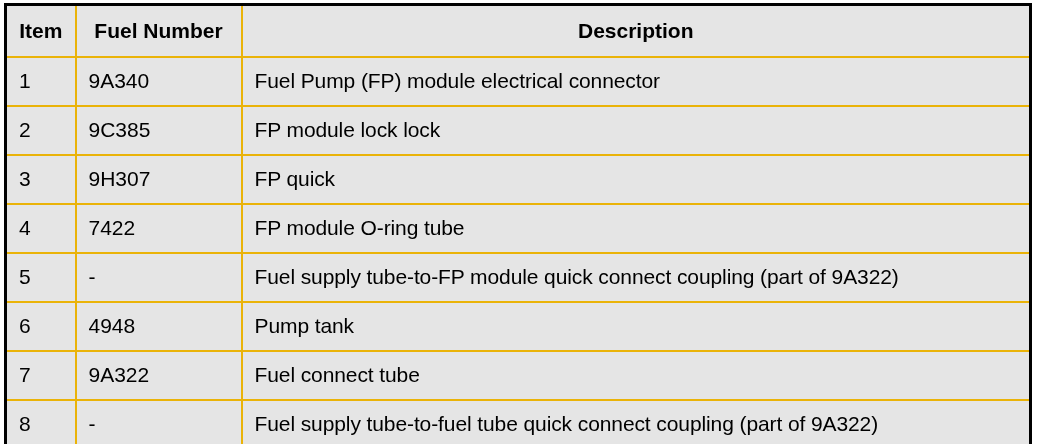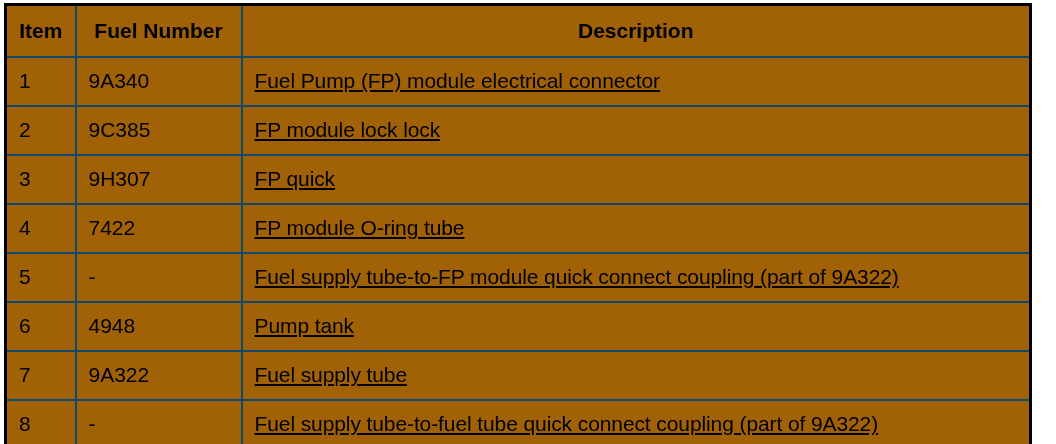--- a/index.html
+++ b/index.html
@@ -32,48 +32,47 @@
     border: 3px solid #000000;
     background: #ffffff;
   }
 
   table.parts-table col.col-item        { width: 70px; }
   table.parts-table col.col-part        { width: 166px; }
   table.parts-table col.col-description { width: auto; }
 
   table.parts-table th,
   table.parts-table td {
-    border: 2px solid #0c4a6e;
+    border: 2px solid #eab308;
     padding: 0 12px;
     font-size: 21px;
     line-height: 1.15;
     vertical-align: middle;
     text-align: left;
     white-space: nowrap;
     overflow: hidden;
-    background: #a16207;
+    background: #e5e5e5;
   }
 
   table.parts-table thead th {
     font-weight: bold;
     height: 50px;
   }
   table.parts-table thead th.th-item,
   table.parts-table thead th.th-part,
   table.parts-table thead th.th-desc {
     text-align: center;
   }
 
   table.parts-table tbody td {
     font-weight: normal;
     height: 47px;
   }
   table.parts-table tbody td.cell-desc {
     letter-spacing: -0.1px;
-    text-decoration: underline;
   }
 </style>
 </head>
 <body>
 
 <div id="parts-table-wrap">
   <table class="parts-table">
     <colgroup>
       <col class="col-item">
       <col class="col-part">
@@ -113,21 +112,21 @@
         <td class="cell-desc">Fuel supply tube-to-FP module quick connect coupling (part of 9A322)</td>
       </tr>
       <tr>
         <td class="cell-item">6</td>
         <td class="cell-part">4948</td>
         <td class="cell-desc">Pump tank</td>
       </tr>
       <tr>
         <td class="cell-item">7</td>
         <td class="cell-part">9A322</td>
-        <td class="cell-desc">Fuel supply tube</td>
+        <td class="cell-desc">Fuel connect tube</td>
       </tr>
       <tr>
         <td class="cell-item">8</td>
         <td class="cell-part">-</td>
         <td class="cell-desc">Fuel supply tube-to-fuel tube quick connect coupling (part of 9A322)</td>
       </tr>
     </tbody>
   </table>
 </div>
 

